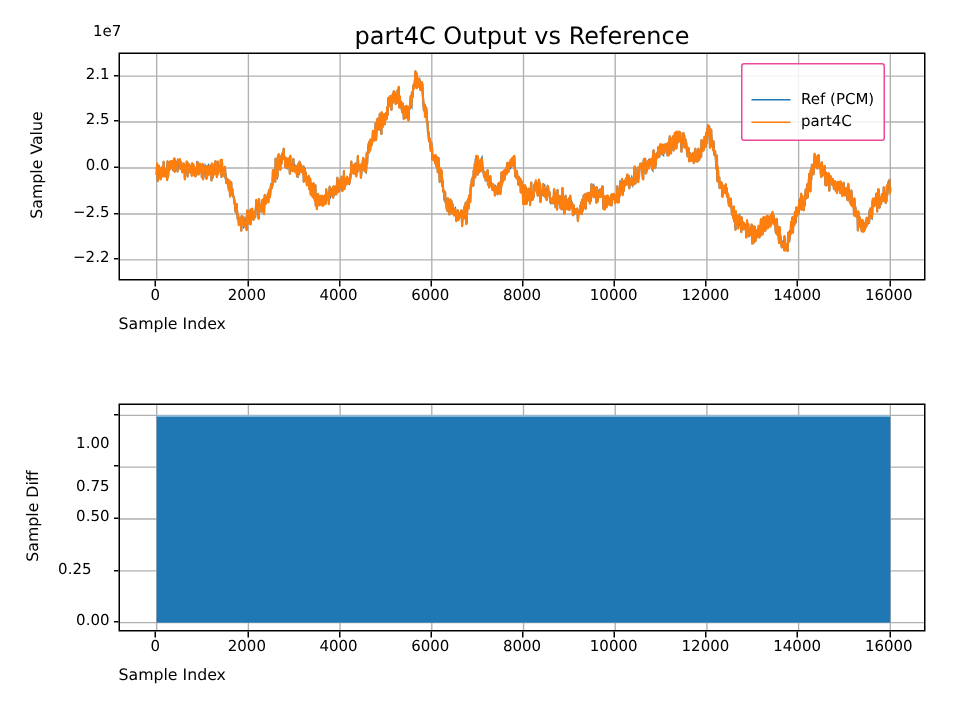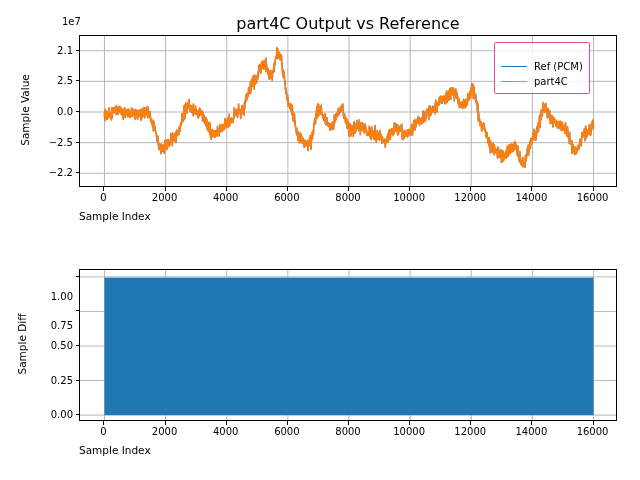--- a/index.html
+++ b/index.html
@@ -229,21 +229,21 @@
       <div class="ticklabel-x" style="left: 409.136px; top: 426px;">10000</div>
       <div class="tick-v" style="left: 470.273px; top: 421px;"></div>
       <div class="ticklabel-x" style="left: 470.273px; top: 426px;">12000</div>
       <div class="tick-v" style="left: 531.409px; top: 421px;"></div>
       <div class="ticklabel-x" style="left: 531.409px; top: 426px;">14000</div>
       <div class="tick-v" style="left: 592.545px; top: 421px;"></div>
       <div class="ticklabel-x" style="left: 592.545px; top: 426px;">16000</div>
       <div class="tick-h" style="left: 75.5px; top: 414.091px;"></div>
       <div class="ticklabel-y" style="left: 17px; width: 56px; top: 414.091px;">0.00</div>
       <div class="tick-h" style="left: 75.5px; top: 379.545px;"></div>
-      <div class="ticklabel-y" style="left: 17px; width: 56px; top: 379.545px;">0.25</div>
+      <div class="ticklabel-y" style="left: 5px; width: 56px; top: 379.545px;">0.25</div>
       <div class="tick-h" style="left: 75.5px; top: 345px;"></div>
       <div class="ticklabel-y" style="left: 17px; width: 56px; top: 345px;">0.50</div>
       <div class="tick-h" style="left: 75.5px; top: 310.455px;"></div>
       <div class="ticklabel-y" style="left: 17px; width: 56px; top: 325px;">0.75</div>
       <div class="tick-h" style="left: 75.5px; top: 275.909px;"></div>
       <div class="ticklabel-y" style="left: 17px; width: 56px; top: 275.909px; margin-top: 20px;">1.00</div>
     </div>
 
 </div>
 

